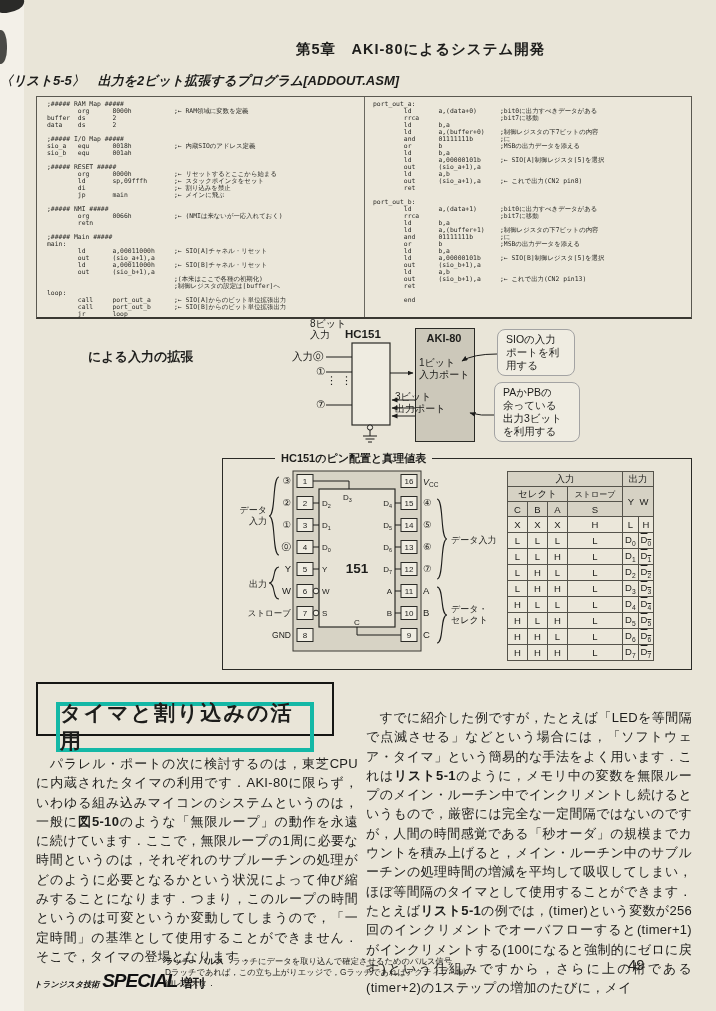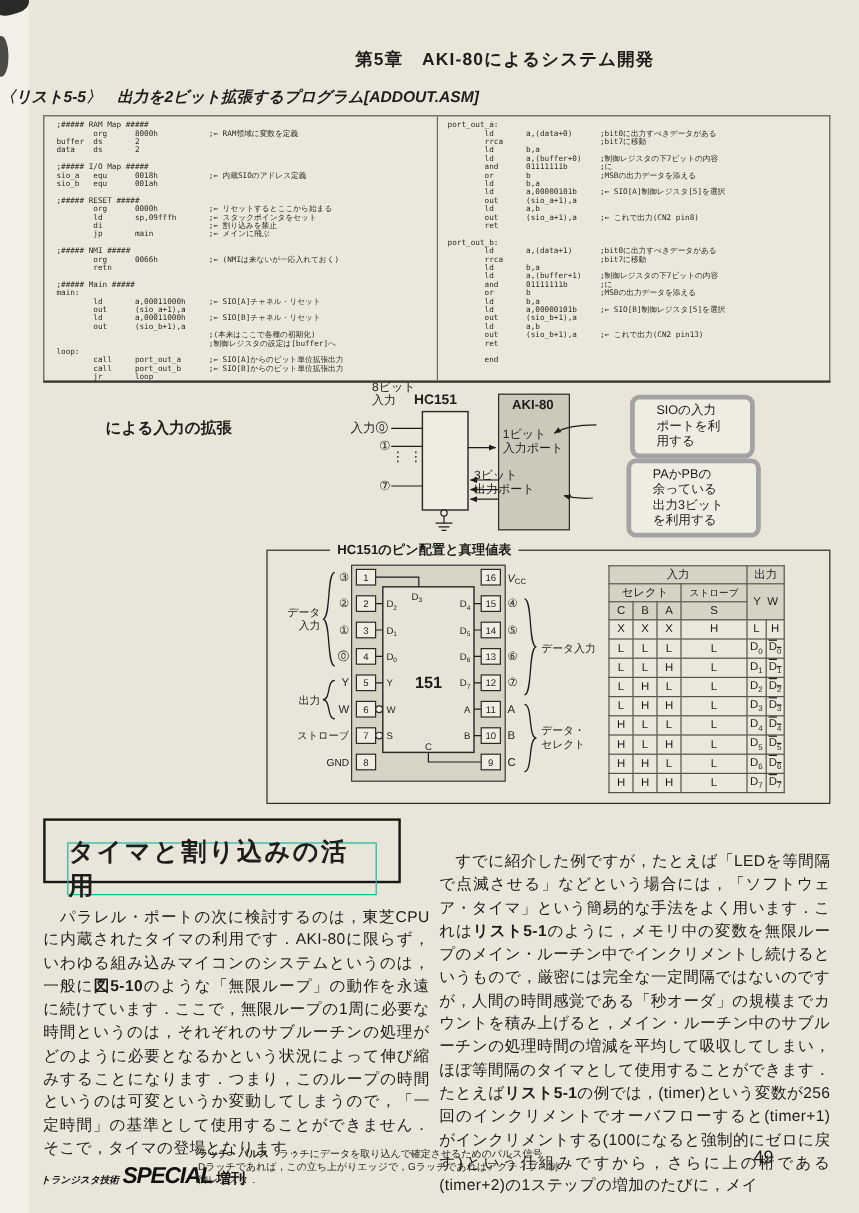--- a/index.html
+++ b/index.html
@@ -33,39 +33,39 @@
   .lbl-d1{left:355px;top:366px;}
   .lbl-d7{left:355px;top:399px;}
   .lbl-y{left:377px;top:364px;}
   .lbl-abc{position:absolute;left:382px;font-size:7px;}
   .lbl-a{top:394px;}.lbl-b{top:402px;}.lbl-c{top:410px;}
   .lbl-s{left:362px;top:412px;font-size:8px;}
   .aki-box{position:absolute;left:415px;top:328px;width:58px;height:112px;background:#ccc8ba;border:1.5px solid #2a2a26;}
   .aki-title{position:absolute;left:415px;top:332px;width:58px;text-align:center;font-size:11px;font-weight:bold;}
   .port-in{left:419px;top:357px;font-size:10px;line-height:12px;}
   .port-out{left:395px;top:391px;font-size:10px;line-height:12px;}
-  .callout{position:absolute;background:#efece1;border:4px solid #a3a3a3;border-radius:8px;font-size:10.5px;line-height:13px;padding:3px 18px;white-space:pre-line;margin-left:28px;}
+  .callout{position:absolute;background:#efece1;border:1px solid #a3a3a3;border-radius:8px;font-size:10.5px;line-height:13px;padding:3px 8px;white-space:pre-line;}
   .callout-sio{left:497px;top:329px;width:60px;}
   .callout-pa{left:494px;top:382px;width:68px;}
   .fig-svg{position:absolute;left:290px;top:318px;pointer-events:none;}
   .pin-box-outer{position:absolute;left:222px;top:458px;width:468px;height:210px;border:1.5px solid #2a2a26;}
   .pin-box-title{position:absolute;top:-8px;left:52px;background:#e9e5d8;padding:0 6px;font-size:11px;font-weight:bold;}
   .pinout-svg{position:absolute;left:4px;top:10px;}
   .tt-wrap{position:absolute;left:284px;top:12px;}
   table.tt{border-collapse:collapse;font-size:9.5px;}
   table.tt th,table.tt td{border:1px solid #55534b;text-align:center;padding:0 2px;}
   table.tt th{background:#d6d2c4;font-weight:normal;height:14px;}
   table.tt td{height:15px;background:#ebe7da;}
   .col-c,.col-b,.col-a{width:15px;}
   .col-s{width:50px;}
   .th-strobe{font-size:8px;}
   .ovl{text-decoration:overline;}
   sub{font-size:70%;}
   .section-box{position:absolute;left:36px;top:682px;width:294px;height:50px;border:2px solid #161614;}
-  .section-box-inner{margin:18px;height:42px;border:1px solid #14b8a6;display:flex;align-items:center;justify-content:center;}
+  .section-box-inner{margin:18px;height:42px;border:4px solid #14b8a6;display:flex;align-items:center;justify-content:center;}
   .section-heading{font-size:21px;font-weight:bold;letter-spacing:2px;}
   .body-col{position:absolute;font-size:13px;line-height:19.3px;text-align:justify;letter-spacing:0.3px;}
   .body-left{left:36px;top:754px;width:322px;height:196px;}
   .body-right{left:366px;top:672px;width:326px;height:282px;margin-top:36px;}
   .footer-logo{position:absolute;left:34px;top:970px;display:flex;align-items:baseline;gap:3px;color:#111;}
   .logo-pre{font-size:8px;font-weight:bold;font-style:italic;}
   .logo-main{font-size:19px;font-weight:bold;font-style:italic;letter-spacing:-1px;}
   .logo-suf{font-size:12px;font-weight:bold;}
   .footnote{position:absolute;left:165px;top:956px;width:300px;font-size:8.3px;line-height:10.8px;color:#22221e;}
   .page-number{position:absolute;left:628px;top:956px;font-size:15px;}

